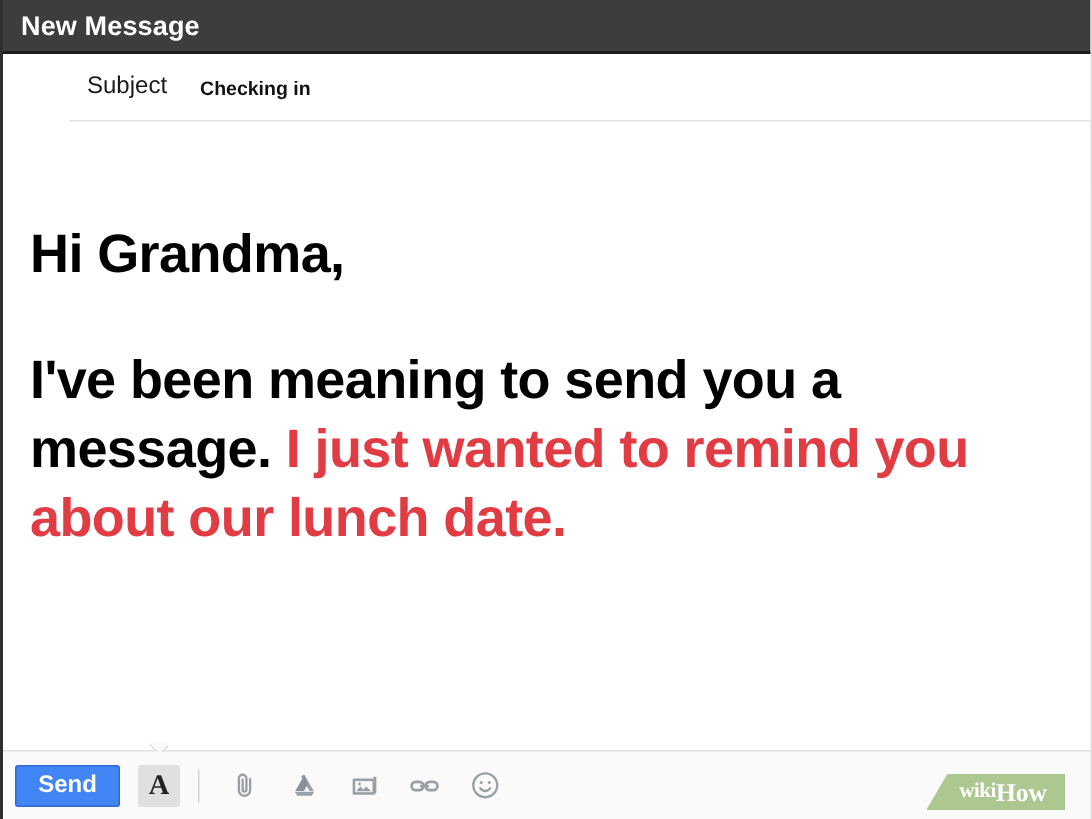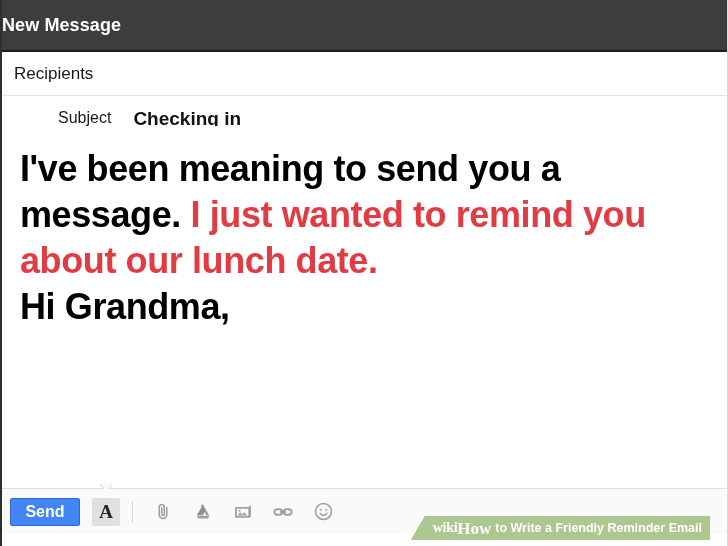--- a/index.html
+++ b/index.html
@@ -18,24 +18,25 @@
     width: 728px;
     height: 546px;
     background: #ffffff;
     border-left: 2px solid #2e2e2e;
     border-right: 1px solid #d9d9d9;
     overflow: hidden;
   }
 
   
   .titlebar {
-    height: 52px;
+    height: 36px;
     background: #3d3d3d;
     display: flex;
     align-items: center;
+    padding-left: 12px;
     border-bottom: 2px solid #1c1c1c;
   }
   .titlebar-title {
     color: #ffffff;
     font-size: 18px;
     font-weight: bold;
     letter-spacing: 0.1px;
     line-height: 1;
   }
 
@@ -56,21 +57,21 @@
 
   
   .subject-row { height: 45px; margin-left: 44px; }
   .subject-label {
     font-size: 16px;
     color: #1a1a1a;
     line-height: 1;
     margin-right: 22px;
   }
   .subject-value {
-    font-size: 19px;
+    font-size: 13px;
     font-weight: bold;
     color: #111111;
     line-height: 1;
   }
 
   
   .body-area {
     position: absolute;
     top: 126px;
     left: 0;
@@ -88,21 +89,21 @@
     letter-spacing: -0.4px;
   }
   .body-paragraph.greeting { margin-bottom: 38px; }
   .body-paragraph .accent { color: #e13b44; }
 
   
   .toolbar {
     position: absolute;
     left: 0;
     right: 0;
-    bottom: 12px;
+    bottom: 0;
     height: 46px;
     background: #fafafa;
     border-top: 1px solid #e0e0e0;
     display: flex;
     align-items: center;
     padding-left: 8px;
   }
   
   .toolbar-notch {
     position: absolute;
@@ -222,34 +223,31 @@
 </style>
 </head>
 <body>
 
 <div id="compose-window">
 
   <div class="titlebar">
     <span class="titlebar-title">New Message</span>
   </div>
 
-  <div class="field-row recipients-row">
-    <span class="recipients-label" placeholder="Recipients">Recipients</span>
-  </div>
 
   <div class="field-row subject-row">
     <span class="subject-label">Subject</span>
     <span class="subject-value" placeholder="Subject">Checking in</span>
   </div>
 
   <div class="body-area">
+    <div class="body-paragraph greeting">Hi Grandma,</div>
     <div class="body-paragraph">
       <span>I've been meaning to send you a message. </span><span class="accent">I just wanted to remind you about our lunch date.</span>
     </div>
-    <div class="body-paragraph greeting">Hi Grandma,</div>
   </div>
 
   <div class="toolbar">
     <div class="toolbar-notch"></div>
 
     <button class="send-button">Send</button>
 
     <button class="format-button">
       <span class="glyph">A</span>
     </button>
@@ -304,16 +302,15 @@
           <circle cx="15.1" cy="9.9" r="1.15" fill="#9aa0a6" stroke="none"></circle>
           <path d="M8.2 14.2c1 1.5 2.3 2.2 3.8 2.2s2.8-.7 3.8-2.2"></path>
         </svg>
       </span>
     </button>
   </div>
 
   <div class="watermark">
     <span class="wiki-wiki">wiki</span>
       <span class="wiki-how">How</span>
-      <span class="wiki-rest">to Write a Friendly Reminder Email</span>
   </div>
 
 </div>
 
 </body></html>

